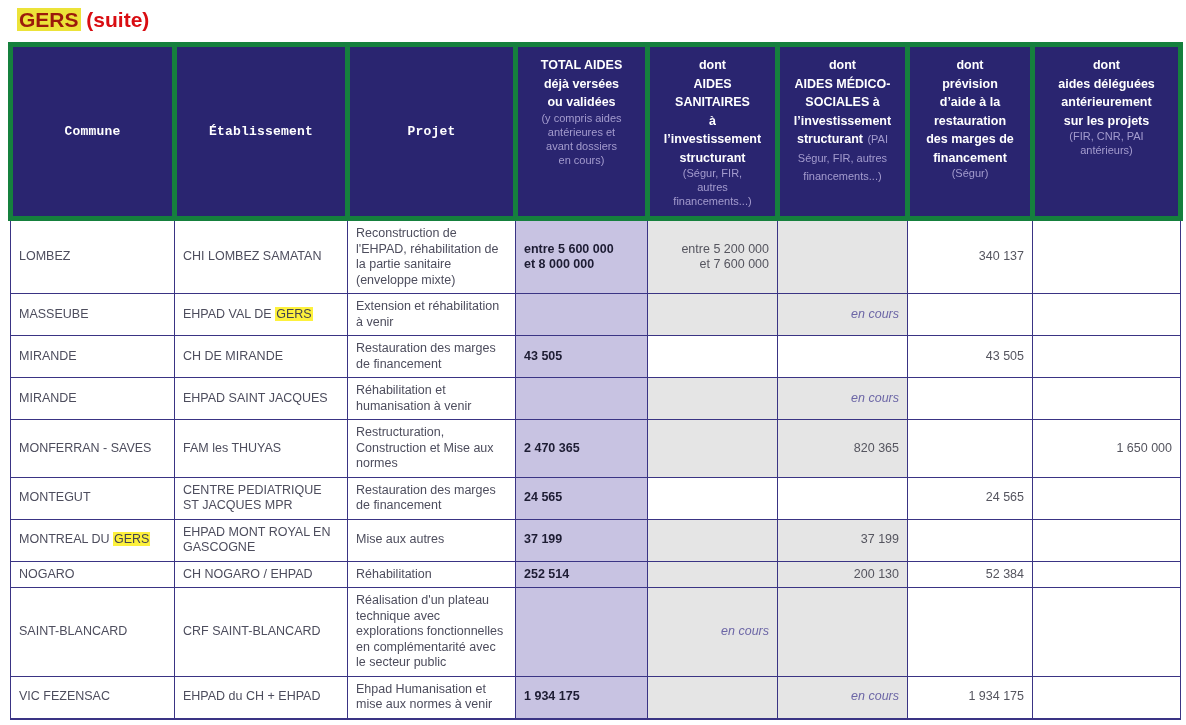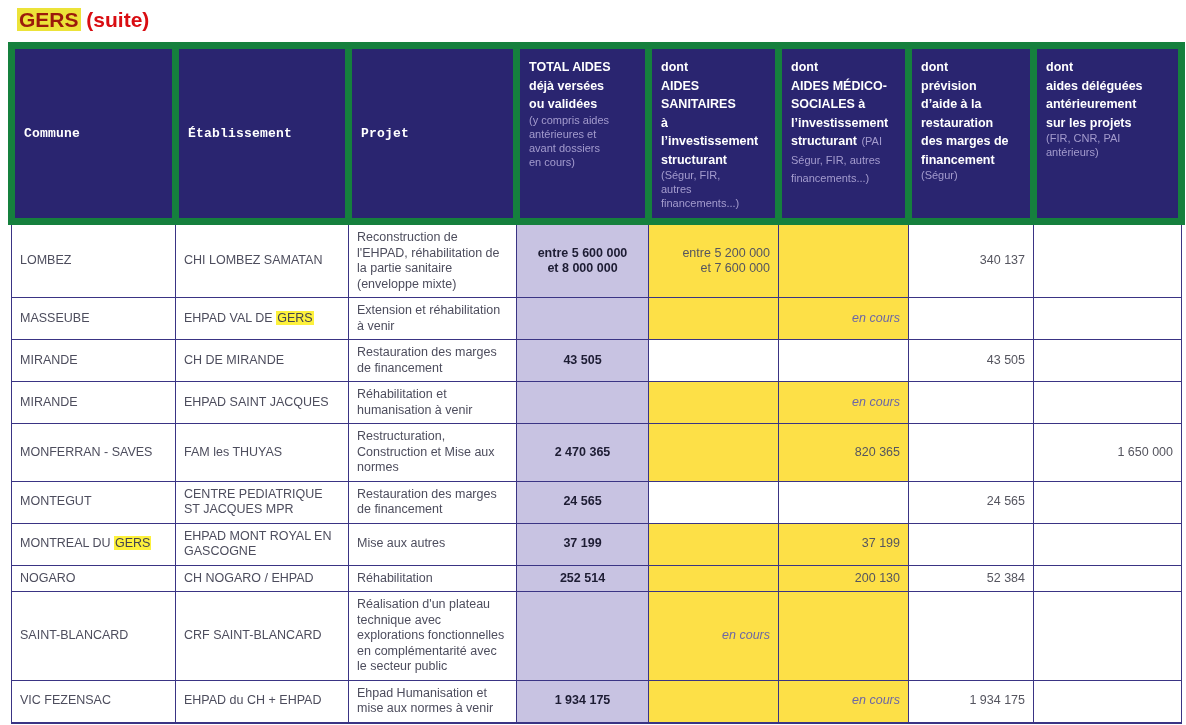--- a/index.html
+++ b/index.html
@@ -5,33 +5,33 @@
   html,body{margin:0;padding:0;background:#ffffff;}
   body{width:1186px;height:725px;overflow:hidden;font-family:"Liberation Sans",sans-serif;}
   .page{padding:5px 8px 0 8px;}
 
   h1{margin:2px 0 9px 9px;font-size:21px;line-height:26px;font-weight:bold;color:#d90d12;}
   h1 .hl{background:#ece339;color:#9b1a0b;padding:0 2px;}
 
   table{border-collapse:collapse;table-layout:fixed;width:1170px;border-bottom:2px solid #3a3484;}
 
   
-  th{background:#2a2570;color:#ffffff;border:7px solid #15803d;text-align:left;
+  th{background:#2a2570;color:#ffffff;border:5px solid #15803d;text-align:center;
      font-weight:bold;vertical-align:top;padding:8px 9px;height:98px;}
   th.th-main{vertical-align:middle;font-size:13px;letter-spacing:.2px;font-family:Liberation Mono, monospace;}
   .h-title{white-space:pre-line;font-size:12.5px;line-height:1.24;}
   .h-note{color:#a49cce;font-weight:normal;font-size:11px;line-height:1.28;white-space:pre-line;}
   .h-note.block{display:block;}
 
   
   td{border:1px solid #3a3484;padding:5px 8px;font-size:12.5px;line-height:1.24;
      color:#4d4d5d;vertical-align:middle;background:#ffffff;}
-  td.c-total{background:#c8c3e2;font-weight:bold;color:#1d1c33;text-align:center;white-space:pre-line;}
+  td.c-total{background:#c8c3e2;font-weight:bold;color:#1d1c33;text-align:left;white-space:pre-line;}
   td.c-mid{text-align:right;color:#55555f;white-space:pre-line;}
-  td.c-mid.tinted{background:#fde047;}
+  td.c-mid.tinted{background:#e5e5e5;}
   td.c-num{text-align:right;color:#55555f;margin-left:16px;}
   td .mark{background:#fdf13c;color:#44434f;padding:0 1px;}
   td.pending{font-style:italic;color:#6c66a6;}
 </style>
 </head>
 <body>
 
 <div class="page">
   <h1><span class="hl">GERS</span><span> (suite)</span></h1>
 

